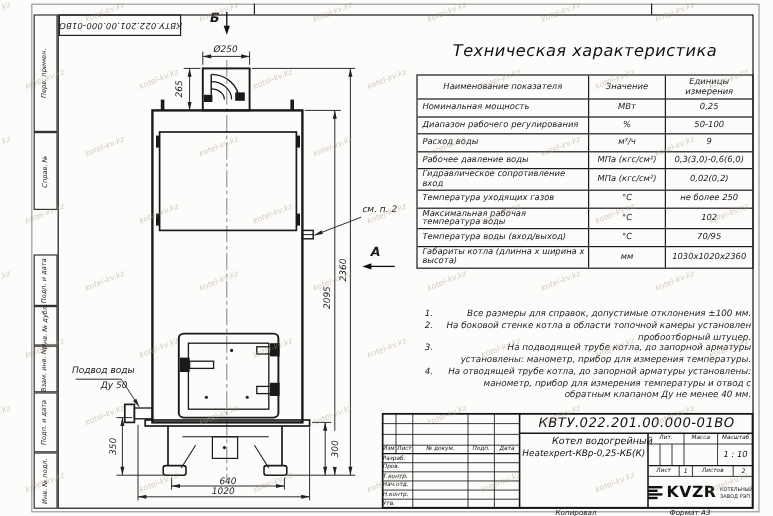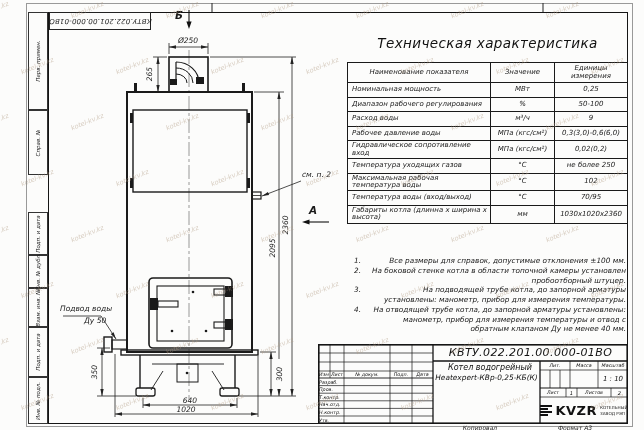--- a/index.html
+++ b/index.html
@@ -319,21 +319,21 @@
         <line x1="232" y1="26" x2="232" y2="44" stroke-width="0.7"></line>
         <line x1="242" y1="26" x2="242" y2="44" stroke-width="0.7"></line>
         <line x1="222" y1="44" x2="310" y2="44" stroke-width="1.1"></line>
         <line x1="248" y1="44" x2="248" y2="53" stroke-width="0.7"></line>
         <line x1="259" y1="44" x2="259" y2="53" stroke-width="0.7"></line>
         <line x1="293" y1="44" x2="293" y2="53" stroke-width="0.7"></line>
         <line x1="222" y1="53" x2="310" y2="53" stroke-width="0.7"></line>
       </g>
     </svg>
     <span class="t docnum" style="left:115px;top:0;width:195px;height:17px;">КВТУ.022.201.00.000-01ВО</span>
-    <span class="t tbl8" style="left:115px;top:18px;width:114px;height:11px;">Котел водогрейный</span>
+    <span class="t tbl8" style="left:127px;top:18px;width:114px;height:11px;">Котел водогрейный</span>
     <span class="t" style="left:115px;top:28px;width:107px;height:11px;font-size:7.4px;">Heatexpert-КВр-0,25-КБ(К)</span>
     <span class="t tbl5" style="left:0;top:27px;width:12px;height:7px;">Изм</span>
     <span class="t tbl5" style="left:12px;top:27px;width:14px;height:7px;">Лист</span>
     <span class="t tbl5" style="left:26px;top:27px;width:46px;height:7px;">№ докум.</span>
     <span class="t tbl5" style="left:72px;top:27px;width:22px;height:7px;">Подп.</span>
     <span class="t tbl5" style="left:94px;top:27px;width:21px;height:7px;">Дата</span>
     <span class="t tbl5" style="left:1px;top:34.6px;width:25px;height:7px;justify-content:flex-start;">Разраб.</span>
     <span class="t tbl5" style="left:1px;top:42.2px;width:25px;height:7px;justify-content:flex-start;">Пров.</span>
     <span class="t tbl5" style="left:1px;top:49.8px;width:25px;height:7px;justify-content:flex-start;">Т.контр.</span>
     <span class="t tbl5" style="left:1px;top:57.4px;width:25px;height:7px;justify-content:flex-start;">Нач.отд.</span>

